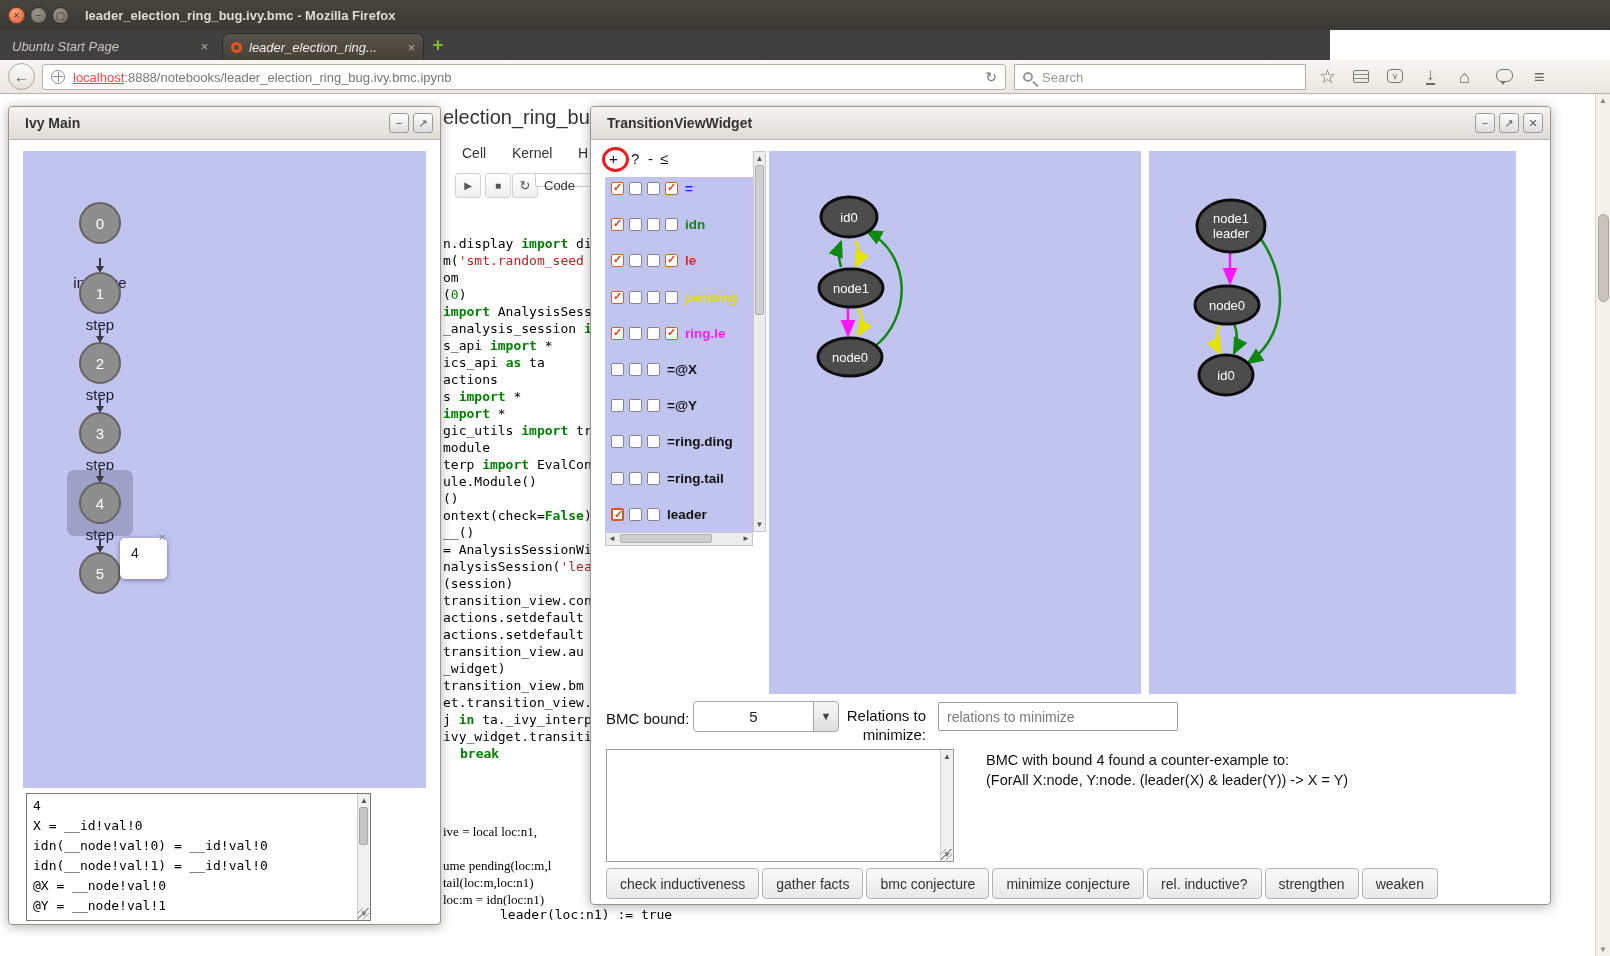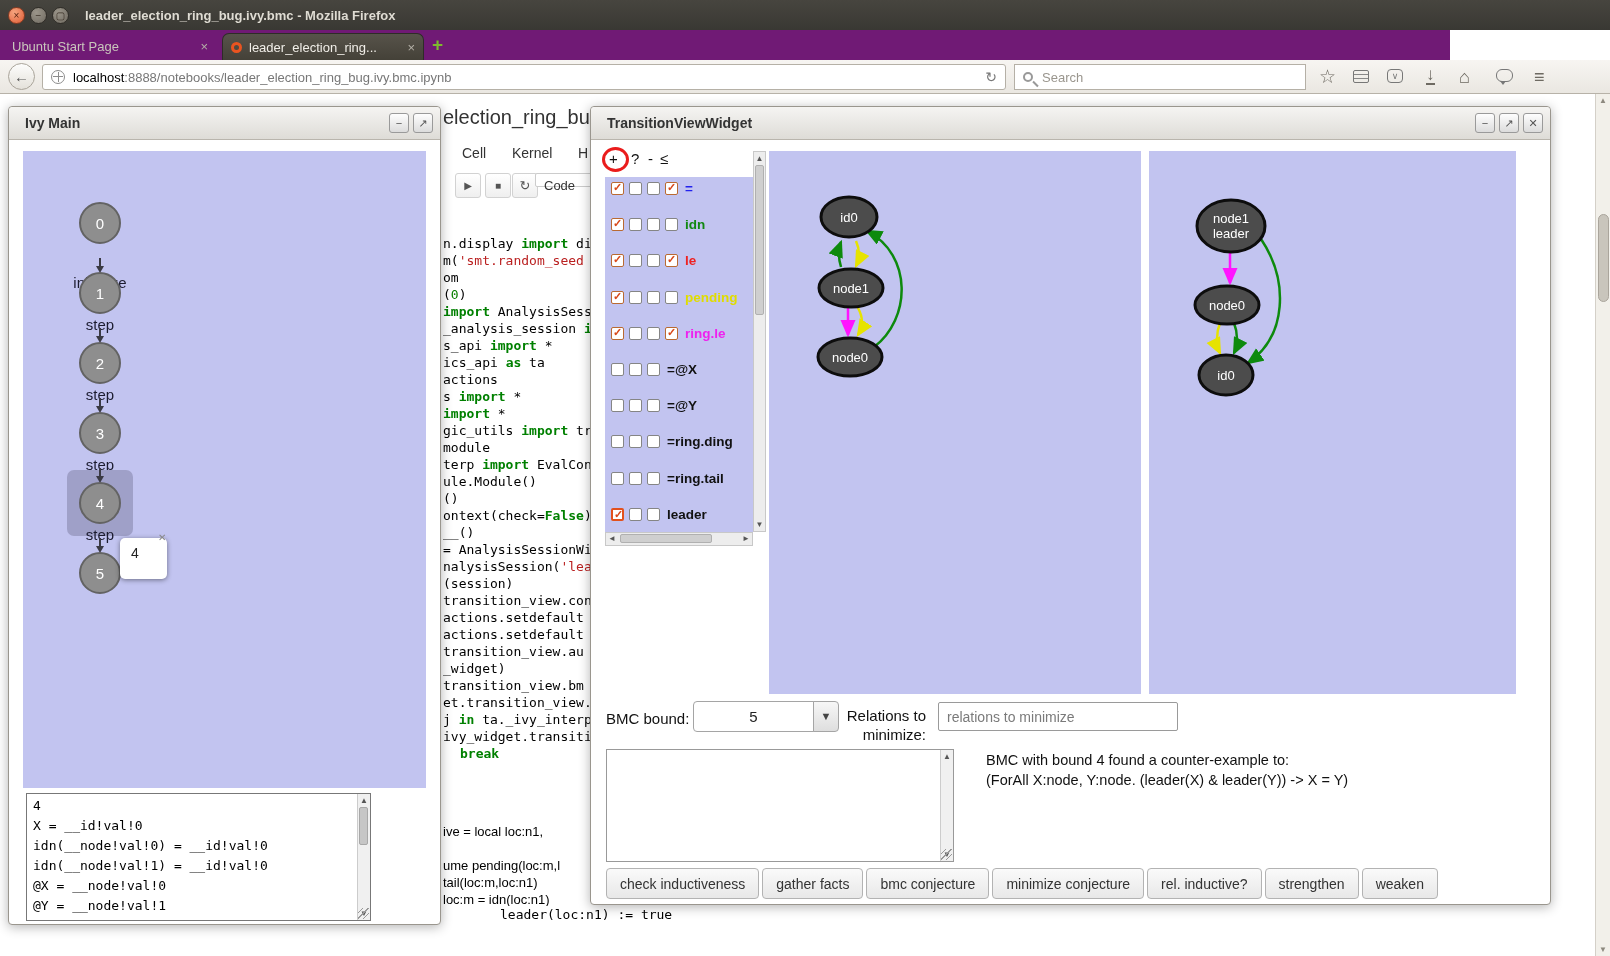--- a/index.html
+++ b/index.html
@@ -5,35 +5,35 @@
 *{margin:0;padding:0;box-sizing:border-box;}
 body{background:#555;font-family:"Liberation Sans",sans-serif;}
 #root{position:relative;width:1610px;height:956px;overflow:hidden;background:#fff;}
 
 
 #titlebar{position:absolute;left:0;top:0;width:1610px;height:30px;background:linear-gradient(#47453f,#393833);display:flex;align-items:center;}
 .winbtns{display:flex;gap:5px;margin-left:8px;}
 .winbtn{width:17px;height:17px;border-radius:50%;display:flex;align-items:center;justify-content:center;font-size:10px;color:#3a3026;background:radial-gradient(circle at 35% 30%,#9b958a,#6f6a61);border:1px solid #2f2c27;}
 .winbtn.close{background:radial-gradient(circle at 35% 30%,#f6a57f,#df5b35);border-color:#8c3c22;color:#5a2412;}
 #window-title{margin-left:16px;color:#dfdcd3;font-size:13px;font-weight:bold;}
-#tabbar{position:absolute;left:0;top:30px;width:1450px;height:30px;background:#701a75;}
+#tabbar{position:absolute;left:0;top:30px;width:1330px;height:30px;background:#404040;font-style:italic;}
 .tab{position:absolute;top:3px;height:27px;display:flex;align-items:center;font-size:13px;padding:0 8px;}
 #tab1{left:4px;width:212px;color:#c9c5bc;}
 #tab2{left:222px;width:202px;color:#f1eee8;background:linear-gradient(#57534a,#444138);border-radius:7px 7px 0 0;border:1px solid #2e2c28;border-bottom:none;}
 .tab-label{flex:1;white-space:nowrap;overflow:hidden;}
 .tabclose{color:#b4b0a7;font-size:13px;margin-left:6px;}
 .tabicon{width:11px;height:11px;border-radius:50%;border:3px solid #e95420;margin-right:7px;flex:none;}
 #new-tab{position:absolute;left:432px;top:4px;color:#7dbb2d;font-weight:bold;font-size:19px;}
 #navbar{position:absolute;left:0;top:60px;width:1610px;height:34px;background:linear-gradient(#f7f5f2,#eae7e1);border-bottom:1px solid #b7b2a8;}
 #back-button{position:absolute;left:8px;top:3px;width:27px;height:27px;border-radius:50%;border:1px solid #a9a49a;background:linear-gradient(#fdfdfc,#e4e1da);color:#555;display:flex;align-items:center;justify-content:center;font-size:15px;}
 #urlbar{position:absolute;left:42px;top:4px;width:964px;height:26px;background:#fff;border:1px solid #b5b0a6;border-radius:3px;display:flex;align-items:center;padding:0 8px;font-size:13px;}
 .globe{width:14px;height:14px;border-radius:50%;border:1px solid #8d8d8d;position:relative;margin-right:8px;flex:none;}
 .globe::after{content:"";position:absolute;left:1px;right:1px;top:5px;height:1px;background:#8d8d8d;}
 .globe::before{content:"";position:absolute;left:6px;top:1px;bottom:1px;width:1px;background:#8d8d8d;}
-#url-host{color:#000000;}
+#url-host{color:#ef4444;text-decoration:underline;}
 #url-path{color:#777;flex:1;white-space:nowrap;overflow:hidden;}
 #reload-icon{color:#777;font-size:14px;}
 #searchbox{position:absolute;left:1014px;top:4px;width:292px;height:26px;background:#fff;border:1px solid #b5b0a6;border-radius:0;display:flex;align-items:center;padding:0 8px;}
 .mag{width:10px;height:10px;border:2px solid #999;border-radius:50%;position:relative;margin-right:9px;flex:none;}
 .mag::after{content:"";position:absolute;width:7px;height:2px;background:#999;left:7px;top:9px;transform:rotate(45deg);}
 #search-ph{color:#9a968e;font-size:13px;}
 .navicon{position:absolute;top:7px;color:#6e6a62;font-size:17px;}
 .icon-list{width:16px;height:13px;border:1px solid #777;border-radius:2px;top:10px;background:repeating-linear-gradient(to bottom,transparent 0 3px,#888 3px 4px);}
 .icon-pocket{width:16px;height:14px;border:1px solid #777;border-radius:4px;top:9px;text-align:center;font-size:9px;line-height:12px;color:#777;}
 .icon-dl{border-bottom:2px solid #6e6a62;height:18px;line-height:15px;top:7px;}
@@ -46,21 +46,21 @@
 
 #nbstrip{position:absolute;left:443px;top:94px;width:147px;height:812px;overflow:hidden;background:#fff;}
 #nb-title{position:absolute;left:0;top:12px;font-size:20px;color:#333;white-space:nowrap;}
 .nb-menu{position:absolute;top:51px;font-size:14px;color:#333;}
 .nb-btn{position:absolute;top:79px;width:26px;height:25px;border:1px solid #d2d2d2;border-radius:3px;background:linear-gradient(#fff,#efefef);color:#555;font-size:10px;display:flex;align-items:center;justify-content:center;}
 #nb-celltype{position:absolute;left:92px;top:79px;width:74px;height:14px;border:1px solid #ccc;border-radius:2px;background:#fff;font-size:13px;color:#333;padding:4px 0 0 8px;}
 #codeLines{position:absolute;left:0;top:141px;font-family:"DejaVu Sans Mono",monospace;font-size:13px;line-height:17px;white-space:pre;color:#000;}
 .tok-k{color:#008000;font-weight:bold;}
 .tok-s{color:#ba2121;}
 .tok-n{color:#088000;}
-#outLines{position:absolute;left:0;top:729px;font-family:Liberation Sans, sans-serif;font-size:13px;line-height:17px;white-space:pre;color:#000;}
+#outLines{position:absolute;left:0;top:729px;font-family:Liberation Serif, serif;font-size:13px;line-height:17px;white-space:pre;color:#000;}
 #nb-bottom-line{position:absolute;left:500px;top:907px;font-family:"DejaVu Sans Mono",monospace;font-size:13px;color:#000;}
 
 
 .dialog{position:absolute;background:#fff;border:1px solid #9a968e;border-radius:4px;box-shadow:0 2px 12px rgba(0,0,0,.3);}
 .dlg-title{position:absolute;left:0;top:0;right:0;height:33px;background:linear-gradient(#f5f4f2,#dedcd7);border-bottom:1px solid #b9b5ad;border-radius:4px 4px 0 0;display:flex;align-items:center;padding:0 7px 0 16px;}
 .dlg-title-text{flex:1;font-weight:bold;font-size:14px;color:#333;}
 .dlg-btn{width:20px;height:20px;border:1px solid #9a9a9a;border-radius:3px;background:linear-gradient(#fefefe,#dcdcdc);color:#555;font-size:11px;display:flex;align-items:center;justify-content:center;margin-left:4px;flex:none;}
 
 
 #ivy-canvas{position:absolute;left:14px;top:44px;width:403px;height:637px;background:#c2c4f0;}

